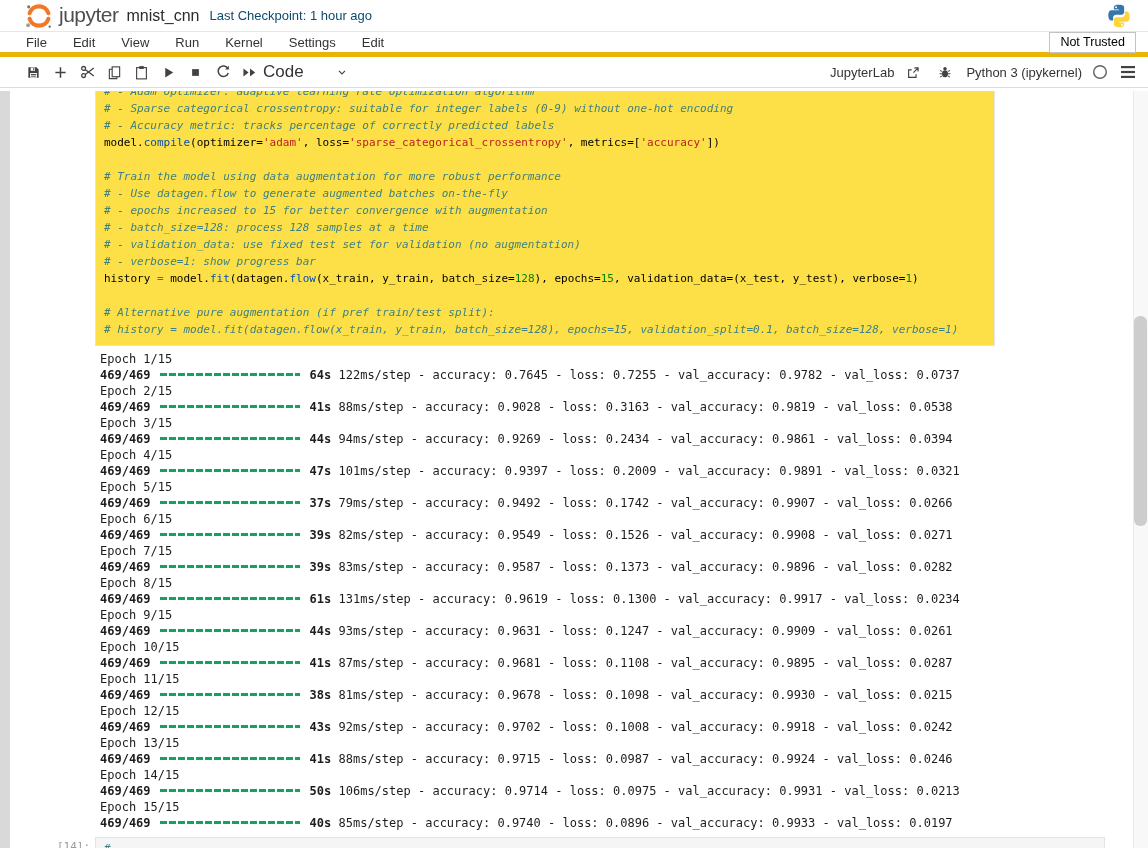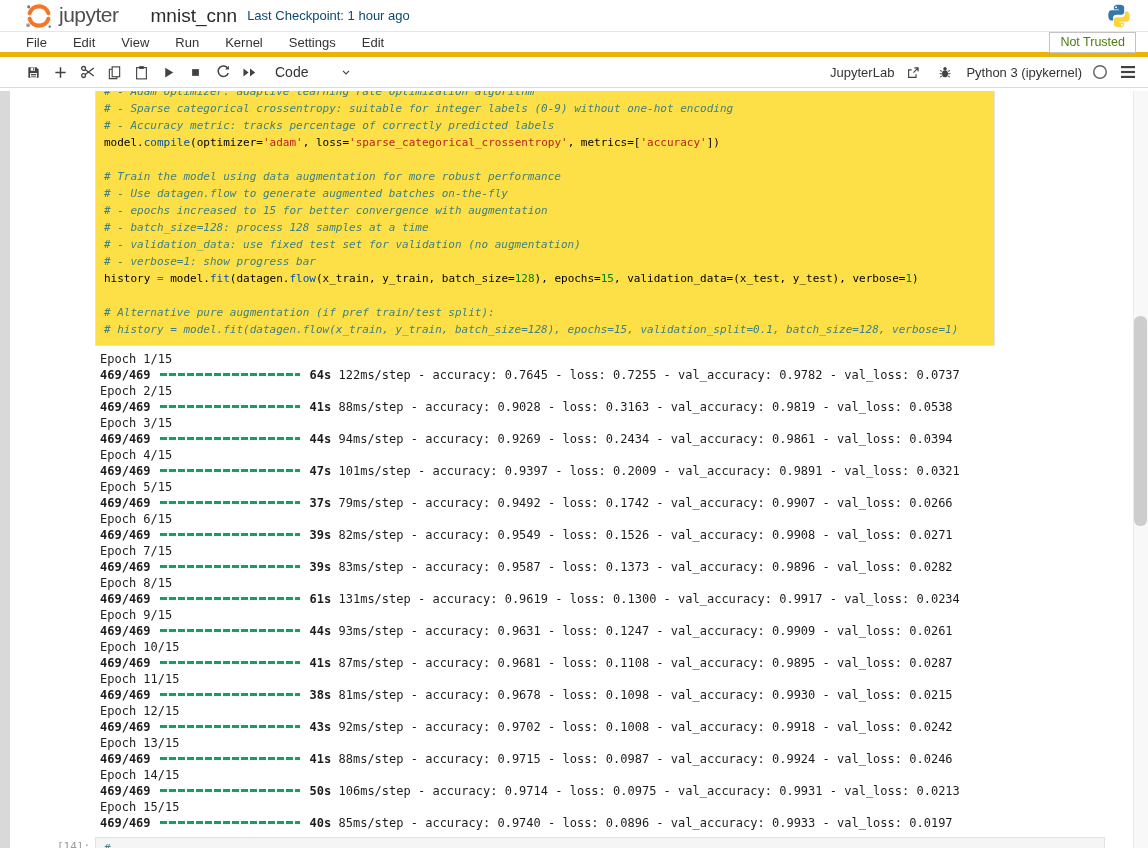--- a/index.html
+++ b/index.html
@@ -8,42 +8,42 @@
     width:1148px; height:848px; overflow:hidden; position:relative;
     background:#ffffff; font-family:"Liberation Sans", sans-serif; color:#333;
   }
   
   .header {
     height:32px; display:flex; align-items:center;
     padding:0 10px 0 24px; border-bottom:1px solid #e7e7e7; background:#fff;
   }
   .logo { display:flex; align-items:center; }
   .logo-word { font-size:21px; color:#4e4e4e; letter-spacing:-0.5px; margin-left:5px; position:relative; top:-1px; }
-  .nb-title { font-size:19px; color:#2b2b2b; margin-left:32px; }
+  .nb-title { font-size:16px; color:#2b2b2b; margin-left:8px; }
   .nb-checkpoint { font-size:13px; color:#0c4a6e; margin-left:10px; }
   .pylogo { margin-left:auto; margin-right:6px; display:flex; align-items:center; }
   
   .menubar {
     height:25px; display:flex; align-items:center;
     padding-left:26px; border-bottom:5px solid #eab308; font-size:13px; color:#333;
   }
   .menu-item { padding:0 13px; cursor:default; }
   .menu-item:first-child { padding-left:0; }
   .trust-badge {
     margin-left:auto; margin-right:12px; border:1px solid #c3c3c3; background:#fff;
-    font-size:12.5px; color:#4d7c0f; padding:2px 10px; line-height:15px;
+    font-size:12.5px; color:#000000; padding:2px 10px; line-height:15px;
   }
   
   .toolbar {
     height:31px; display:flex; align-items:center;
     padding:0 12px 0 20px; border-bottom:1px solid #dcdcdc; background:#fff;
   }
   .tbtn { width:27px; height:24px; display:flex; align-items:center; justify-content:center; color:#424242; }
   .tbtn svg { display:block; }
-  .cell-type { font-size:14px; color:#333; margin-left:12px; }
+  .cell-type { font-size:17px; color:#333; }
   .type-chevron { margin-left:32px; color:#424242; display:flex; align-items:center; }
   .toolbar-right { margin-left:auto; display:flex; align-items:center; font-size:13px; color:#333; }
   .jlab-link { display:flex; align-items:flex-end; gap:12px; }
   .tb-sp { width:18px; }
   .kernel-name { margin:0 10px 0 14px; }
   
   .main { position:absolute; top:91px; left:0; right:0; bottom:0; background:#fff; overflow:hidden; }
   .left-gutter { position:absolute; left:0; top:0; width:10px; height:100%; background:#d9d9d9; }
   .vscrollbar { position:absolute; right:0; top:0; width:15px; height:100%; background:#f8f8f8; border-left:1px solid #ebebeb; }
   .vthumb { position:absolute; right:1px; top:225px; width:13px; height:210px; background:#cdcdcd; border-radius:6px; }

